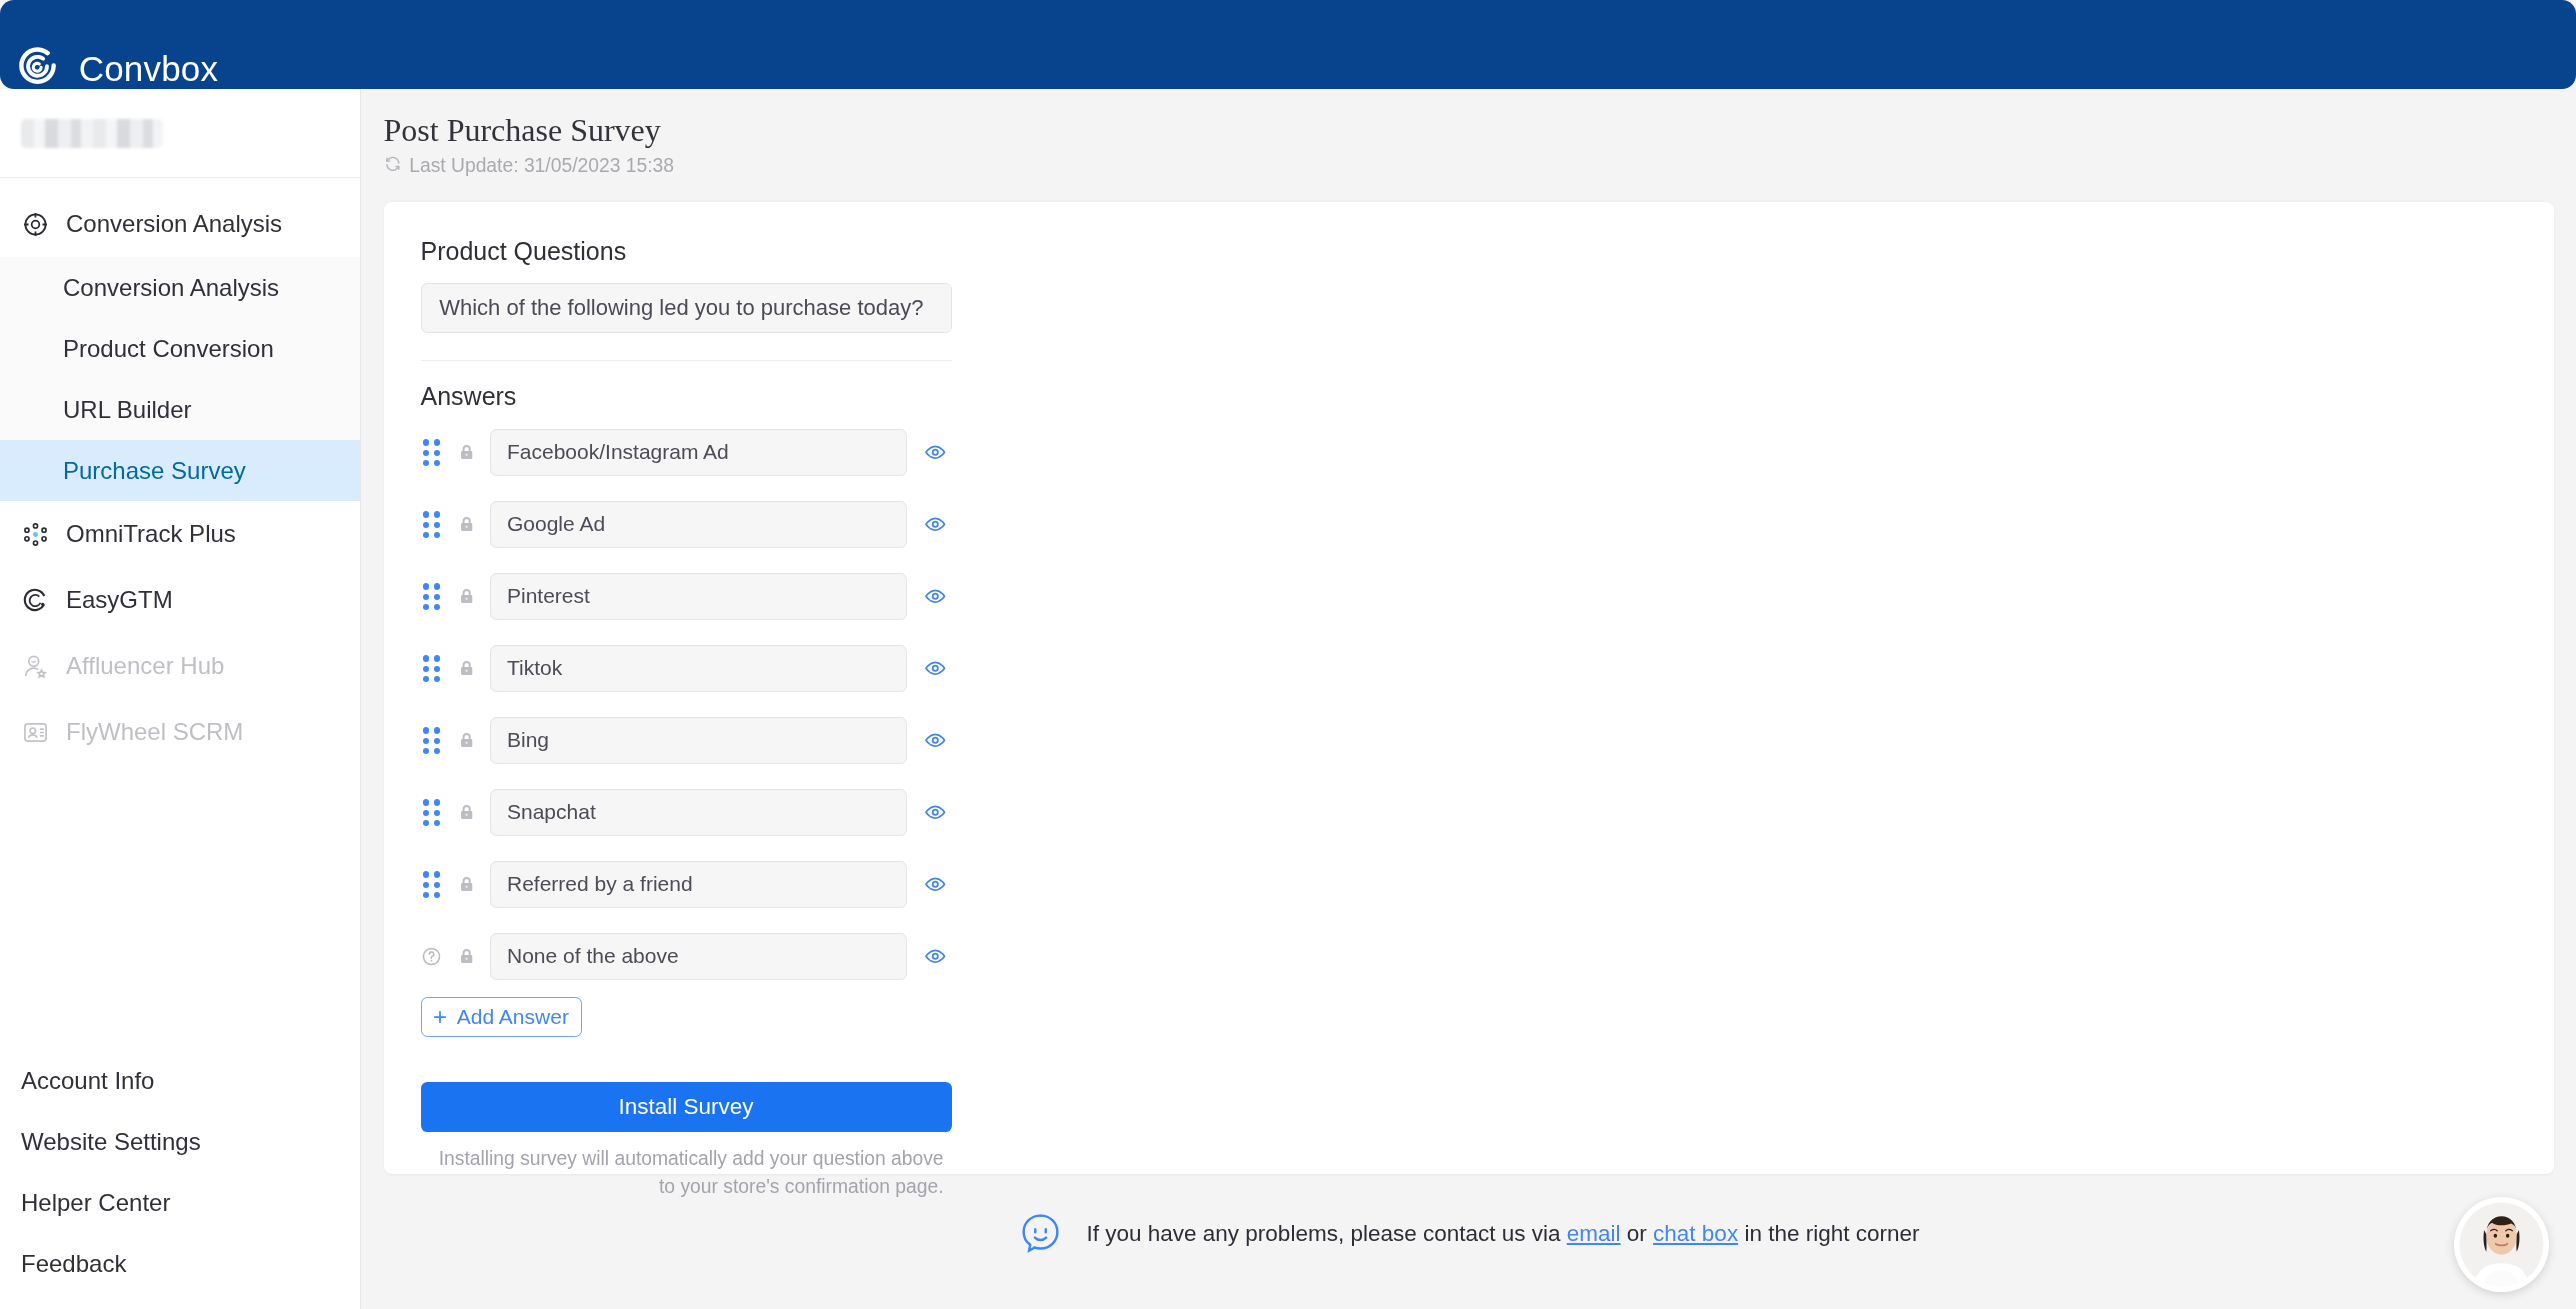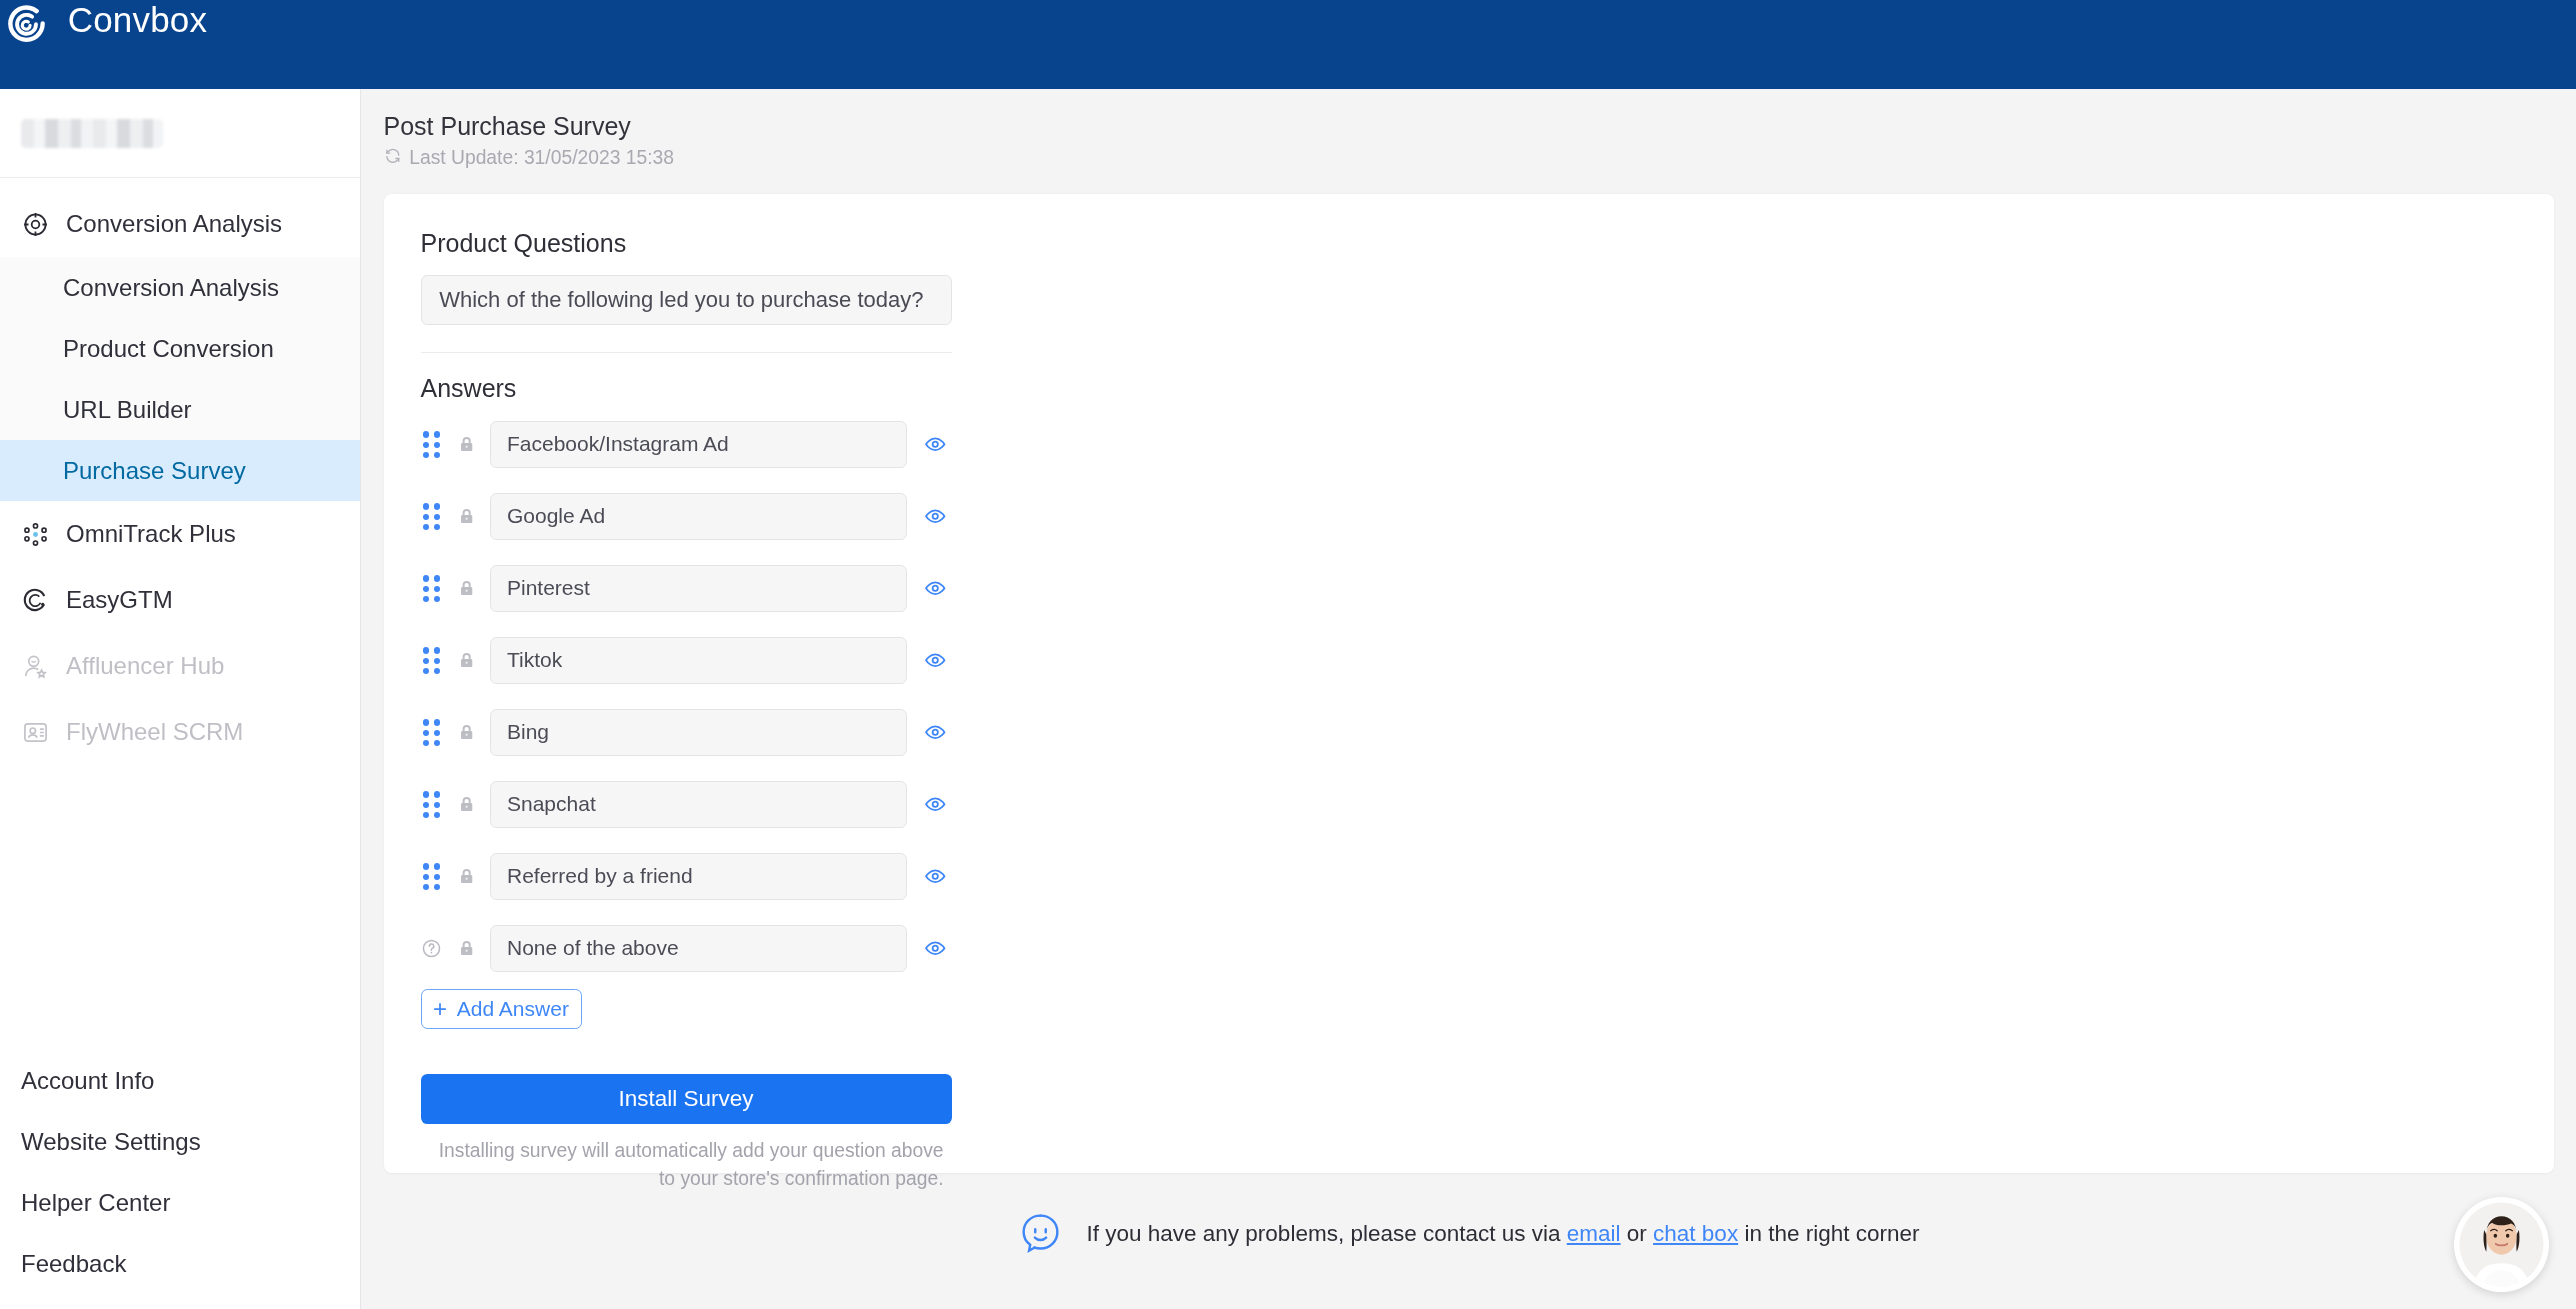--- a/index.html
+++ b/index.html
@@ -15,23 +15,24 @@
     background: #f4f4f5;
     color: #2c2c35;
     -webkit-font-smoothing: antialiased;
   }
 
   
   .topbar {
     height: 89px;
     background: #08438d;
     display: flex;
-    align-items: flex-start;
-    padding-left: 3px;
+    align-items: flex-end;
+    padding-left: 14px;
     gap: 17.7px;
+    border-radius: 14px;
   }
   .logo-mark {
     width: 47px; height: 47px;
     flex: 0 0 47px;
   }
   .logo-text {
     color: #ffffff;
     font-size: 35px;
     letter-spacing: 0.2px;
   }
@@ -126,23 +127,24 @@
   .main {
     flex: 1;
     position: relative;
     display: flex;
     flex-direction: column;
     overflow: hidden;
   }
 
   .page-head { padding: 22.5px 0 0 22.5px; }
   .page-title {
-    font-size: 25px;
+    font-size: 32px;
     color: #33333c;
     font-weight: 400;
+    font-family: Liberation Serif, serif;
   }
   .page-sub {
     margin-top: 6.4px;
     display: flex;
     align-items: center;
     gap: 8px;
     font-size: 19.3px;
     color: #a9a9b1;
   }
 

